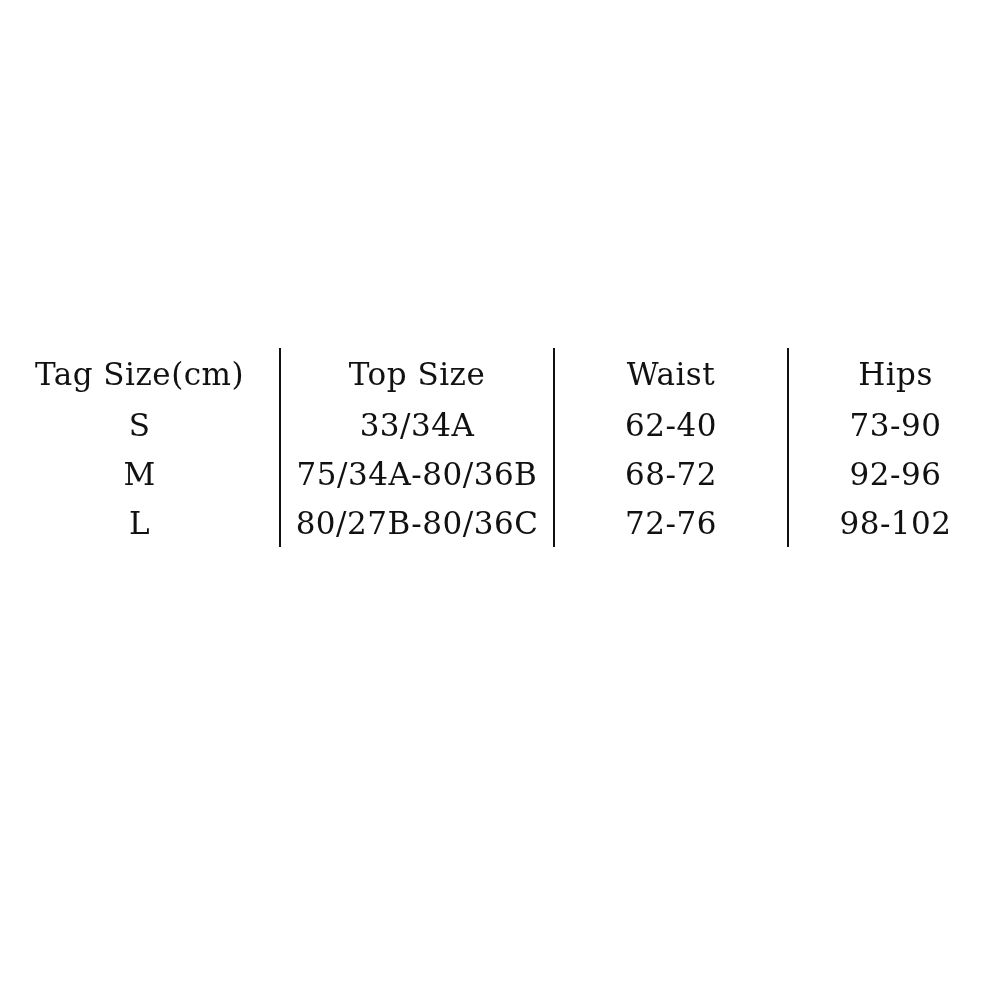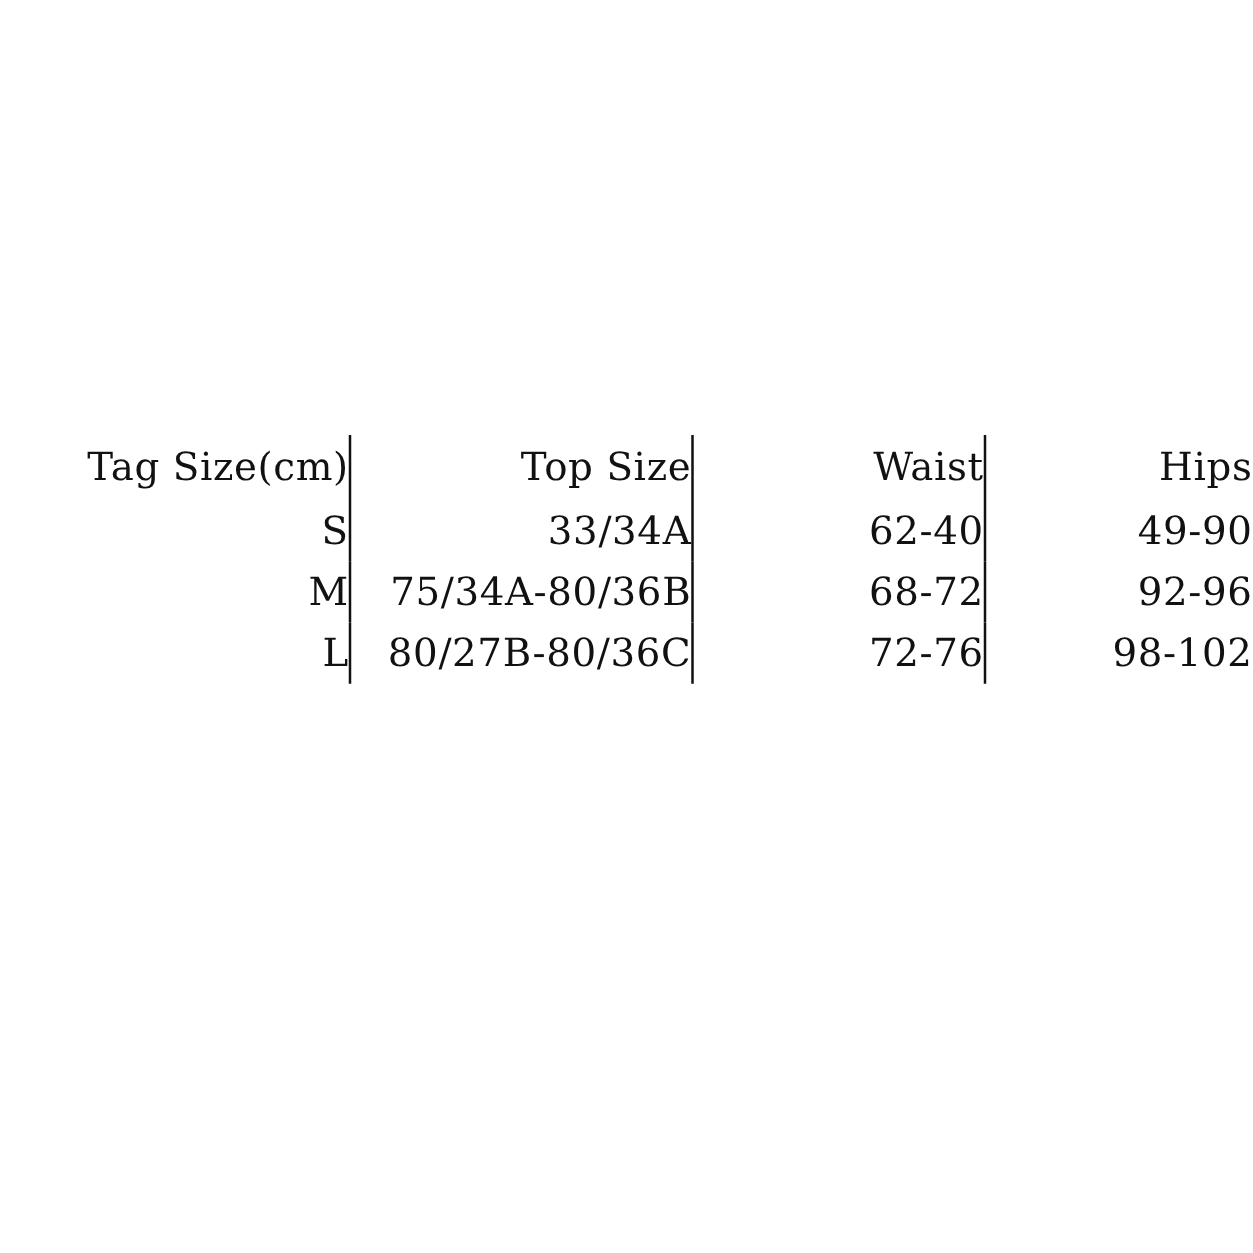--- a/index.html
+++ b/index.html
@@ -29,21 +29,21 @@
     table-layout: fixed;
   }
   #size-table col.c0 { width: 280px; }
   #size-table col.c1 { width: 274px; }
   #size-table col.c2 { width: 234px; }
   #size-table col.c3 { width: 214px; }
 
   #size-table td {
     border: 0;
     padding: 0;
-    text-align: right;
+    text-align: center;
     vertical-align: middle;
     color: #111111;
     font-family: "DejaVu Serif", serif;
     letter-spacing: 0.5px;
   }
   
   #size-table td.sep {
     border-right: 2px solid #111111;
   }
   
@@ -93,21 +93,21 @@
       <tr class="head rule">
         <td class="sep hdr-tag">Tag Size(cm)</td>
         <td class="sep">Top Size</td>
         <td class="sep">Waist</td>
         <td>Hips</td>
       </tr>
       <tr class="data rule">
         <td class="sep">S</td>
         <td class="sep">33/34A</td>
         <td class="sep">62-40</td>
-        <td>49-90</td>
+        <td>73-90</td>
       </tr>
       <tr class="data rule">
         <td class="sep">M</td>
         <td class="sep tight">75/34A-80/36B</td>
         <td class="sep">68-72</td>
         <td>92-96</td>
       </tr>
       <tr class="data rule">
         <td class="sep">L</td>
         <td class="sep tight">80/27B-80/36C</td>

